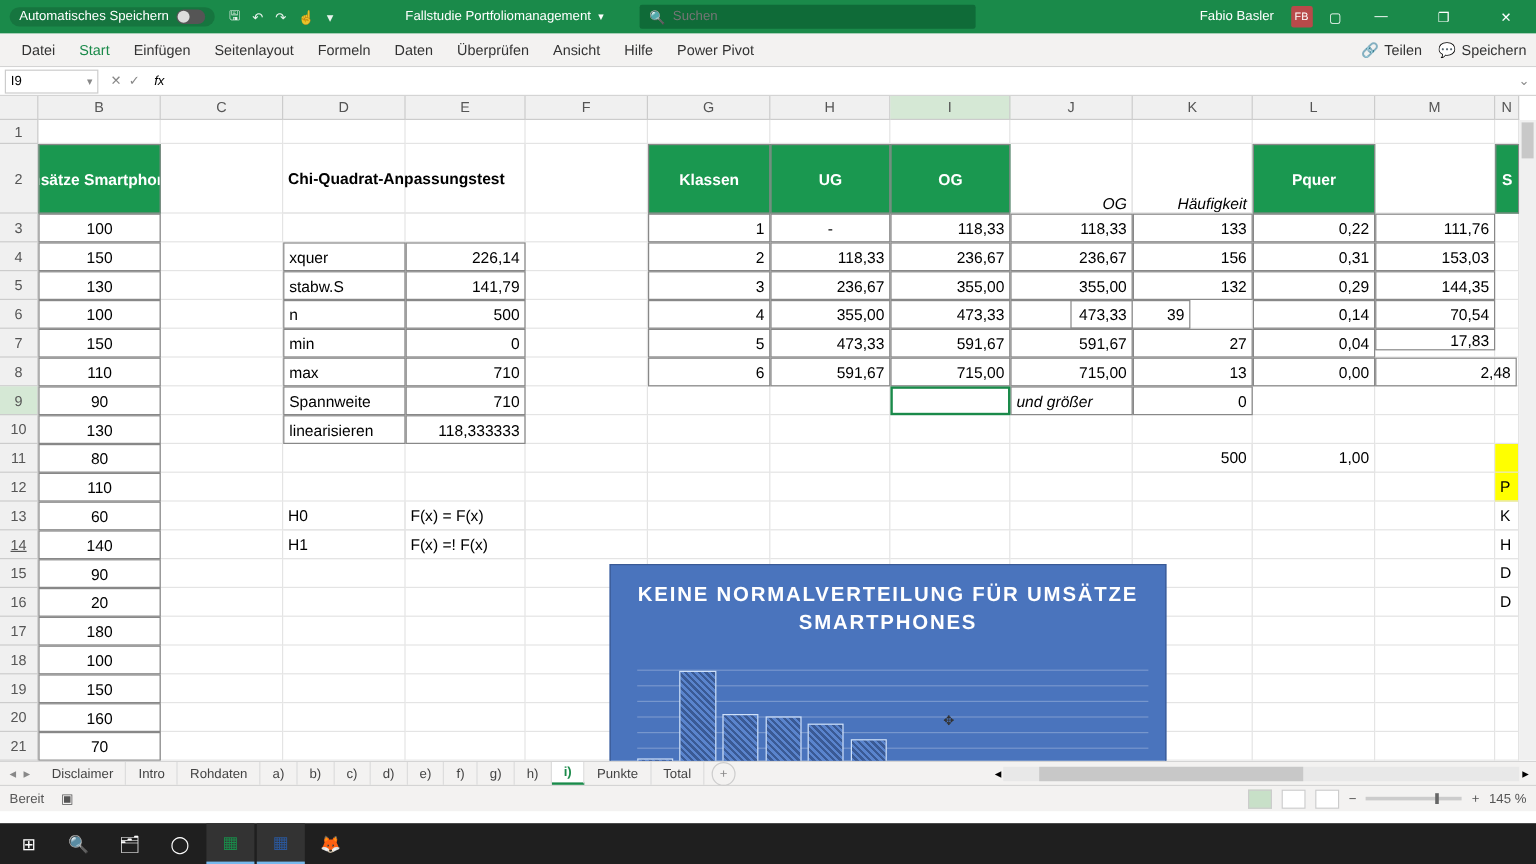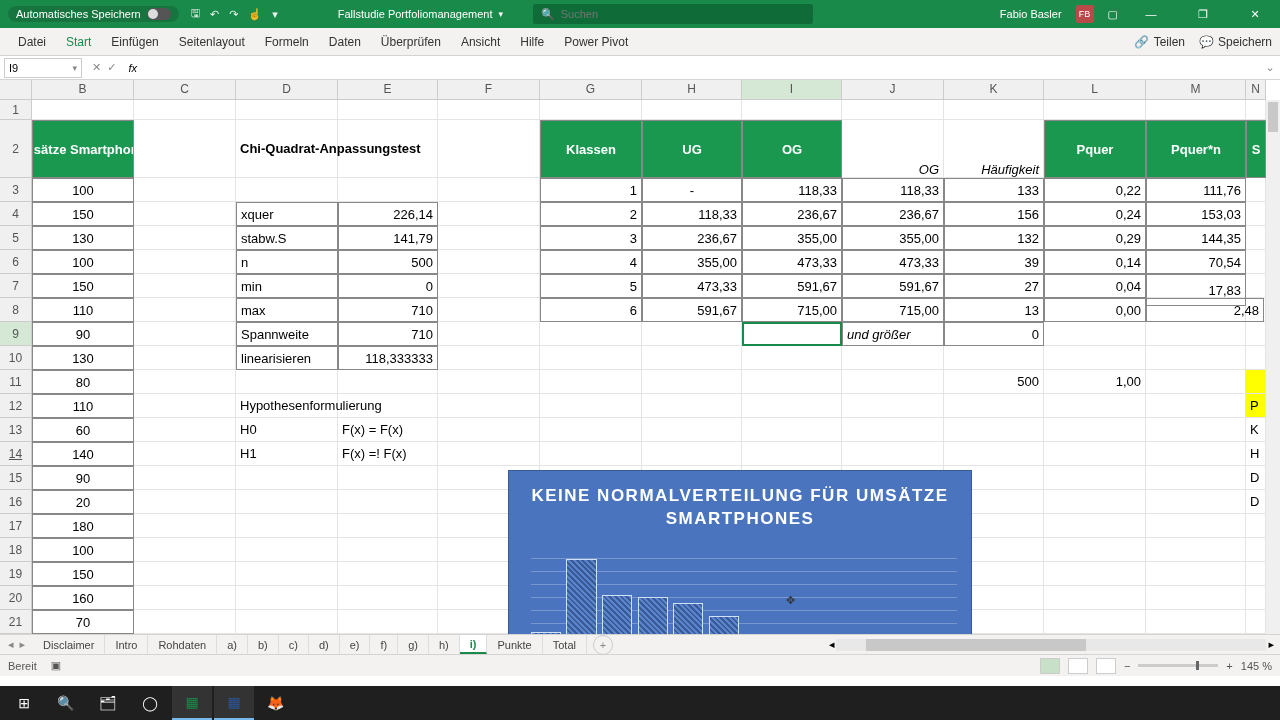--- a/index.html
+++ b/index.html
@@ -467,21 +467,20 @@
       <div class="cell " style="left: 1214px; top: 486px; width: 20px; height: 24px;"></div>
       <div class="cell " style="left: 1214px; top: 510px; width: 20px; height: 24px;"></div>
       <div class="cell hdr bordered" style="left: 0px; top: 20px; width: 102px; height: 58px;">Umsätze Smartphones</div>
       <div class="cell " style="left: 204px; top: 20px; width: 202px; height: 58px; font-weight: 600;">Chi-Quadrat-Anpassungstest</div>
       <div class="cell hdr bordered" style="left: 508px; top: 20px; width: 102px; height: 58px;">Klassen</div>
       <div class="cell hdr bordered" style="left: 610px; top: 20px; width: 100px; height: 58px;">UG</div>
       <div class="cell hdr bordered" style="left: 710px; top: 20px; width: 100px; height: 58px;">OG</div>
       <div class="cell ital num" style="left: 810px; top: 20px; width: 102px; height: 58px; align-items: flex-end;">OG</div>
       <div class="cell ital num" style="left: 912px; top: 20px; width: 100px; height: 58px; align-items: flex-end;">Häufigkeit</div>
       <div class="cell hdr bordered" style="left: 1012px; top: 20px; width: 102px; height: 58px;">Pquer</div>
-      <div class="cell hdr bordered" style="left: 1114px; top: 20px; width: 100px; height: 58px;">Pquer*n</div>
       <div class="cell hdr bordered" style="left: 1214px; top: 20px; width: 20px; height: 58px;">S</div>
       <div class="cell bordered center" style="left: 0px; top: 78px; width: 102px; height: 24px;">100</div>
       <div class="cell bordered center" style="left: 0px; top: 102px; width: 102px; height: 24px;">150</div>
       <div class="cell bordered center" style="left: 0px; top: 126px; width: 102px; height: 24px;">130</div>
       <div class="cell bordered center" style="left: 0px; top: 150px; width: 102px; height: 24px;">100</div>
       <div class="cell bordered center" style="left: 0px; top: 174px; width: 102px; height: 24px;">150</div>
       <div class="cell bordered center" style="left: 0px; top: 198px; width: 102px; height: 24px;">110</div>
       <div class="cell bordered center" style="left: 0px; top: 222px; width: 102px; height: 24px;">90</div>
       <div class="cell bordered center" style="left: 0px; top: 246px; width: 102px; height: 24px;">130</div>
       <div class="cell bordered center" style="left: 0px; top: 270px; width: 102px; height: 24px;">80</div>
@@ -502,60 +501,59 @@
       <div class="cell bordered" style="left: 204px; top: 150px; width: 102px; height: 24px;">n</div>
       <div class="cell bordered num" style="left: 306px; top: 150px; width: 100px; height: 24px;">500</div>
       <div class="cell bordered" style="left: 204px; top: 174px; width: 102px; height: 24px;">min</div>
       <div class="cell bordered num" style="left: 306px; top: 174px; width: 100px; height: 24px;">0</div>
       <div class="cell bordered" style="left: 204px; top: 198px; width: 102px; height: 24px;">max</div>
       <div class="cell bordered num" style="left: 306px; top: 198px; width: 100px; height: 24px;">710</div>
       <div class="cell bordered" style="left: 204px; top: 222px; width: 102px; height: 24px;">Spannweite</div>
       <div class="cell bordered num" style="left: 306px; top: 222px; width: 100px; height: 24px;">710</div>
       <div class="cell bordered" style="left: 204px; top: 246px; width: 102px; height: 24px;">linearisieren</div>
       <div class="cell bordered num" style="left: 306px; top: 246px; width: 100px; height: 24px;">118,333333</div>
-      <div class="cell " style="left: 204px; top: 294px; width: 202px; height: 24px;">Hypothesenformulierung</div>
       <div class="cell " style="left: 204px; top: 318px; width: 102px; height: 24px;">H0</div>
       <div class="cell " style="left: 306px; top: 318px; width: 100px; height: 24px;">F(x) = F(x)</div>
       <div class="cell " style="left: 204px; top: 342px; width: 102px; height: 24px;">H1</div>
       <div class="cell " style="left: 306px; top: 342px; width: 100px; height: 24px;">F(x) =! F(x)</div>
       <div class="cell bordered num" style="left: 508px; top: 78px; width: 102px; height: 24px;">1</div>
       <div class="cell bordered center" style="left: 610px; top: 78px; width: 100px; height: 24px;">-</div>
       <div class="cell bordered num" style="left: 710px; top: 78px; width: 100px; height: 24px;">118,33</div>
       <div class="cell bordered num" style="left: 810px; top: 78px; width: 102px; height: 24px;">118,33</div>
       <div class="cell bordered num" style="left: 912px; top: 78px; width: 100px; height: 24px;">133</div>
       <div class="cell bordered num" style="left: 1012px; top: 78px; width: 102px; height: 24px;">0,22</div>
       <div class="cell bordered num" style="left: 1114px; top: 78px; width: 100px; height: 24px;">111,76</div>
       <div class="cell bordered num" style="left: 508px; top: 102px; width: 102px; height: 24px;">2</div>
       <div class="cell bordered num" style="left: 610px; top: 102px; width: 100px; height: 24px;">118,33</div>
       <div class="cell bordered num" style="left: 710px; top: 102px; width: 100px; height: 24px;">236,67</div>
       <div class="cell bordered num" style="left: 810px; top: 102px; width: 102px; height: 24px;">236,67</div>
       <div class="cell bordered num" style="left: 912px; top: 102px; width: 100px; height: 24px;">156</div>
-      <div class="cell bordered num" style="left: 1012px; top: 102px; width: 102px; height: 24px;">0,24</div>
+      <div class="cell bordered num" style="left: 1012px; top: 102px; width: 102px; height: 24px;">0,31</div>
       <div class="cell bordered num" style="left: 1114px; top: 102px; width: 100px; height: 24px;">153,03</div>
       <div class="cell bordered num" style="left: 508px; top: 126px; width: 102px; height: 24px;">3</div>
       <div class="cell bordered num" style="left: 610px; top: 126px; width: 100px; height: 24px;">236,67</div>
       <div class="cell bordered num" style="left: 710px; top: 126px; width: 100px; height: 24px;">355,00</div>
       <div class="cell bordered num" style="left: 810px; top: 126px; width: 102px; height: 24px;">355,00</div>
       <div class="cell bordered num" style="left: 912px; top: 126px; width: 100px; height: 24px;">132</div>
       <div class="cell bordered num" style="left: 1012px; top: 126px; width: 102px; height: 24px;">0,29</div>
       <div class="cell bordered num" style="left: 1114px; top: 126px; width: 100px; height: 24px;">144,35</div>
       <div class="cell bordered num" style="left: 508px; top: 150px; width: 102px; height: 24px;">4</div>
       <div class="cell bordered num" style="left: 610px; top: 150px; width: 100px; height: 24px;">355,00</div>
       <div class="cell bordered num" style="left: 710px; top: 150px; width: 100px; height: 24px;">473,33</div>
       <div class="cell bordered num" style="left: 810px; top: 150px; width: 102px; height: 24px;">473,33</div>
-      <div class="cell bordered num" style="left: 912px; top: 150px; width: 100px; height: 24px;">39</div>
+      <div class="cell bordered num" style="left: 860px; top: 150px; width: 100px; height: 24px;">39</div>
       <div class="cell bordered num" style="left: 1012px; top: 150px; width: 102px; height: 24px;">0,14</div>
       <div class="cell bordered num" style="left: 1114px; top: 150px; width: 100px; height: 24px;">70,54</div>
       <div class="cell bordered num" style="left: 508px; top: 174px; width: 102px; height: 24px;">5</div>
       <div class="cell bordered num" style="left: 610px; top: 174px; width: 100px; height: 24px;">473,33</div>
       <div class="cell bordered num" style="left: 710px; top: 174px; width: 100px; height: 24px;">591,67</div>
       <div class="cell bordered num" style="left: 810px; top: 174px; width: 102px; height: 24px;">591,67</div>
       <div class="cell bordered num" style="left: 912px; top: 174px; width: 100px; height: 24px;">27</div>
       <div class="cell bordered num" style="left: 1012px; top: 174px; width: 102px; height: 24px;">0,04</div>
-      <div class="cell bordered num" style="left: 1114px; top: 174px; width: 100px; height: 32px;">17,83</div>
+      <div class="cell bordered num" style="left: 1114px; top: 174px; width: 100px; height: 18px;">17,83</div>
       <div class="cell bordered num" style="left: 508px; top: 198px; width: 102px; height: 24px;">6</div>
       <div class="cell bordered num" style="left: 610px; top: 198px; width: 100px; height: 24px;">591,67</div>
       <div class="cell bordered num" style="left: 710px; top: 198px; width: 100px; height: 24px;">715,00</div>
       <div class="cell bordered num" style="left: 810px; top: 198px; width: 102px; height: 24px;">715,00</div>
       <div class="cell bordered num" style="left: 912px; top: 198px; width: 100px; height: 24px;">13</div>
       <div class="cell bordered num" style="left: 1012px; top: 198px; width: 102px; height: 24px;">0,00</div>
       <div class="cell bordered num" style="left: 1114px; top: 198px; width: 118px; height: 24px;">2,48</div>
       <div class="cell bordered sel" style="left: 710px; top: 222px; width: 100px; height: 24px;"></div>
       <div class="cell bordered" style="left: 810px; top: 222px; width: 102px; height: 24px; font-style: italic;">und größer</div>
       <div class="cell bordered num" style="left: 912px; top: 222px; width: 100px; height: 24px;">0</div>

